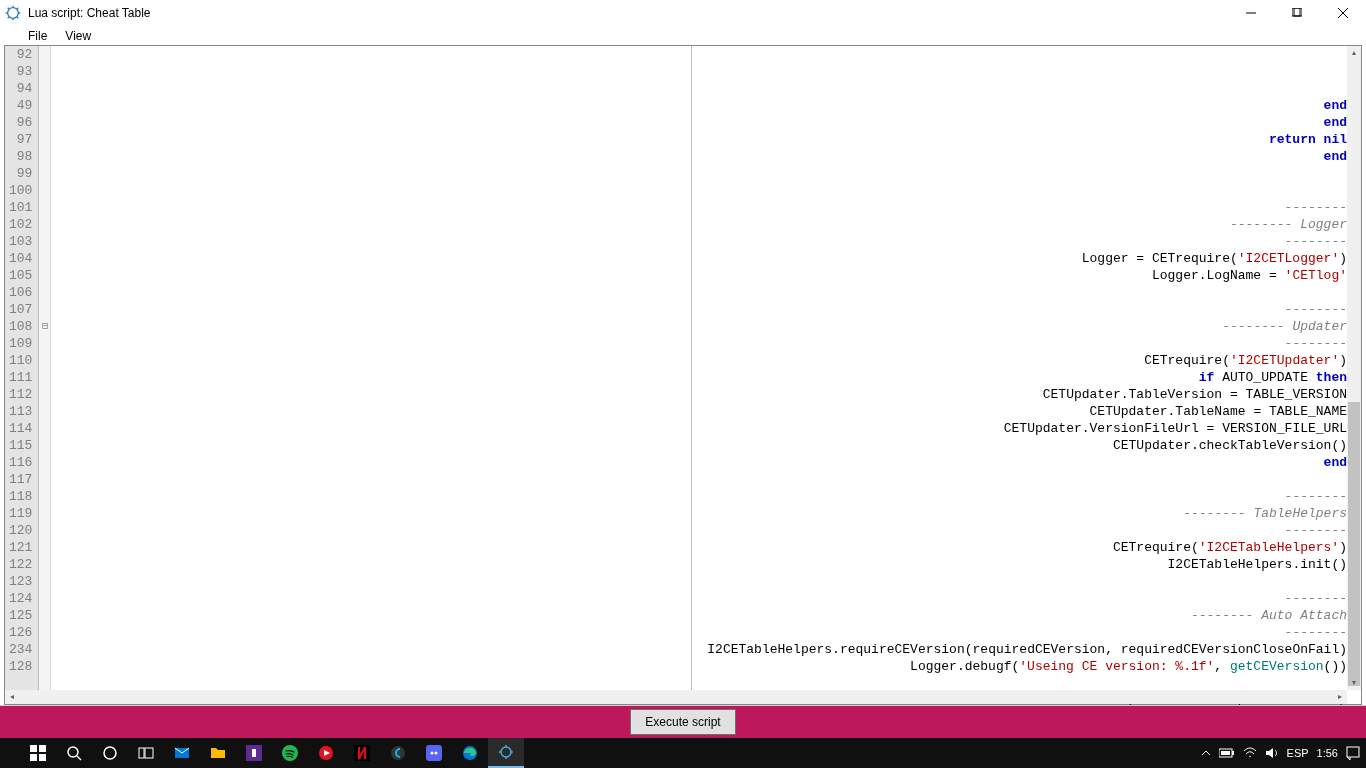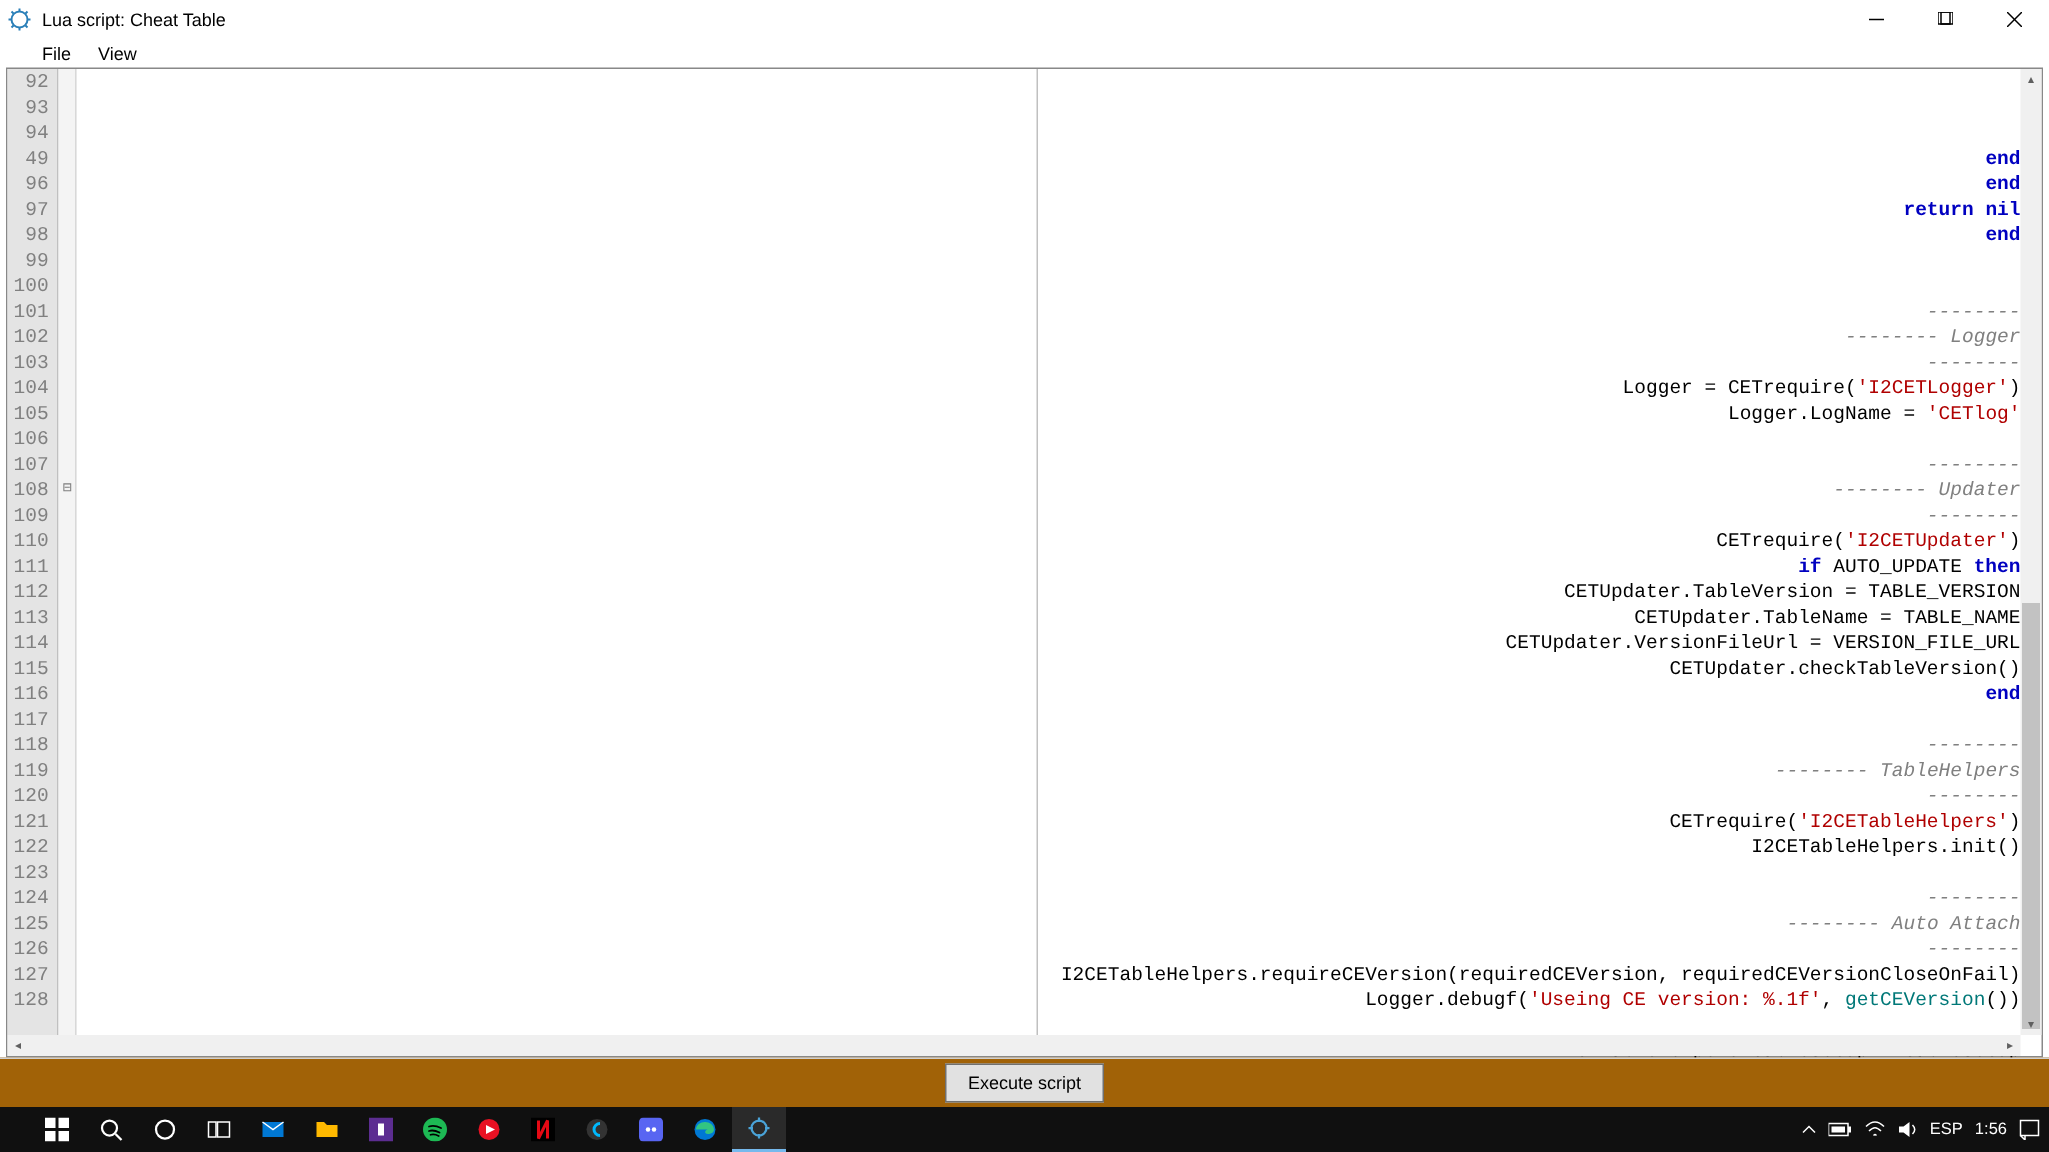--- a/index.html
+++ b/index.html
@@ -33,21 +33,21 @@
 .vscroll { position: absolute; top: 0; right: 0; width: 14px; bottom: 14px; background: #f0f0f0; }
 .vscroll .thumb { position: absolute; top: 356px; left: 1px; right: 1px; height: 284px; background: #c2c2c2; }
 .vscroll .arr { position: absolute; left: 0; right: 0; height: 14px; font-size: 8px; color: #606060; text-align: center; line-height: 14px; }
 .vscroll .arr.top { top: 0; }
 .vscroll .arr.bot { bottom: 0; }
 .hscroll { position: absolute; left: 0; right: 14px; bottom: 0; height: 14px; background: #f0f0f0; }
 .hscroll .arr { position: absolute; top: 0; bottom: 0; width: 14px; font-size: 8px; color: #606060; text-align: center; line-height: 14px; }
 .hscroll .arr.l { left: 0; }
 .hscroll .arr.r { right: 0; }
 
-.bottom-panel { position: absolute; left: 0; right: 0; bottom: 30px; height: 33px; display: flex; align-items: center; justify-content: center; background: #a16207; border-top: 1px solid #d0d0d0; }
+.bottom-panel { position: absolute; left: 0; right: 0; bottom: 30px; height: 33px; display: flex; align-items: center; justify-content: center; background: #be185d; border-top: 1px solid #d0d0d0; }
 .exec-btn { padding: 5px 14px; border: 1px solid #707070; background: #e1e1e1; font-size: 12px; }
 
 .taskbar { position: absolute; bottom: 0; left: 0; right: 0; height: 30px; background: #101010; display: flex; align-items: center; color: #fff; font-size: 11px; padding-left: 20px; }
 .taskbar .tb-item { width: 36px; height: 30px; display: flex; align-items: center; justify-content: center; color: #fff; }
 .taskbar .tb-item svg { width: 16px; height: 16px; }
 .taskbar .spacer { flex: 1; }
 .taskbar .tray { display: flex; align-items: center; gap: 8px; padding-right: 6px; }
 .taskbar .tray .t { display: flex; align-items: center; justify-content: center; height: 30px; }
 .folder-ico { fill:#FFB900; }
 .active-app { background: #2a2a2a; border-bottom: 2px solid #76b9ed; height:30px; }
@@ -120,21 +120,21 @@
         <div>117</div>
         <div>118</div>
         <div>119</div>
         <div>120</div>
         <div>121</div>
         <div>122</div>
         <div>123</div>
         <div>124</div>
         <div>125</div>
         <div>126</div>
-        <div>127</div>
+        <div>234</div>
         <div>128</div>
       </div>
     <div class="fold-gutter" id="foldg">
         <div class="fm"></div>
         <div class="fm"></div>
         <div class="fm"></div>
         <div class="fm"></div>
         <div class="fm"></div>
         <div class="fm"></div>
         <div class="fm"></div>

